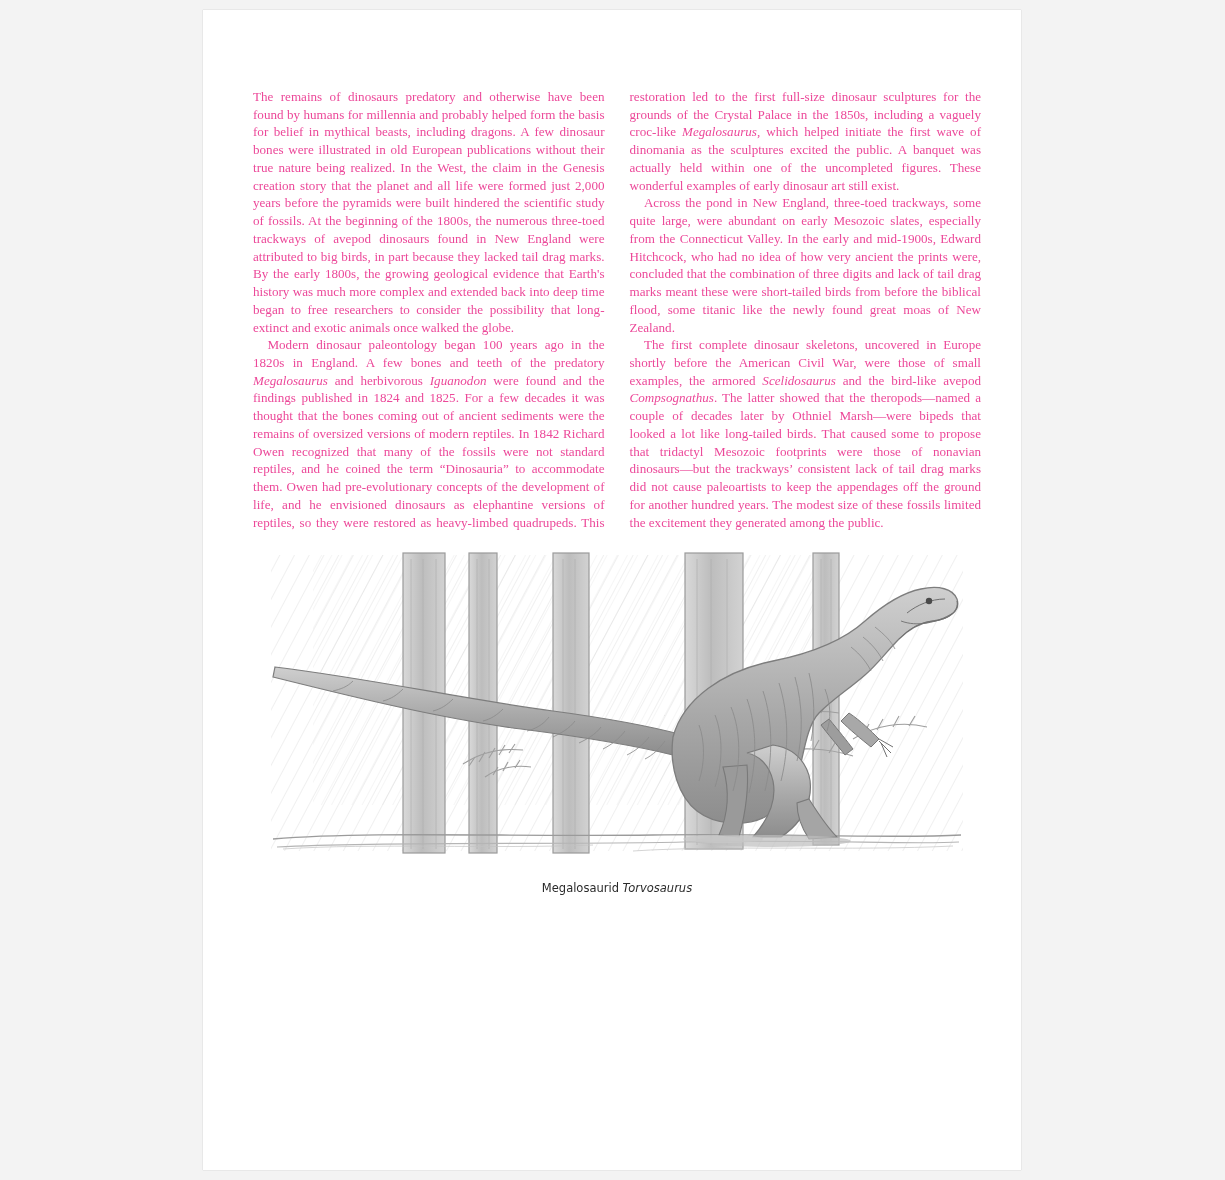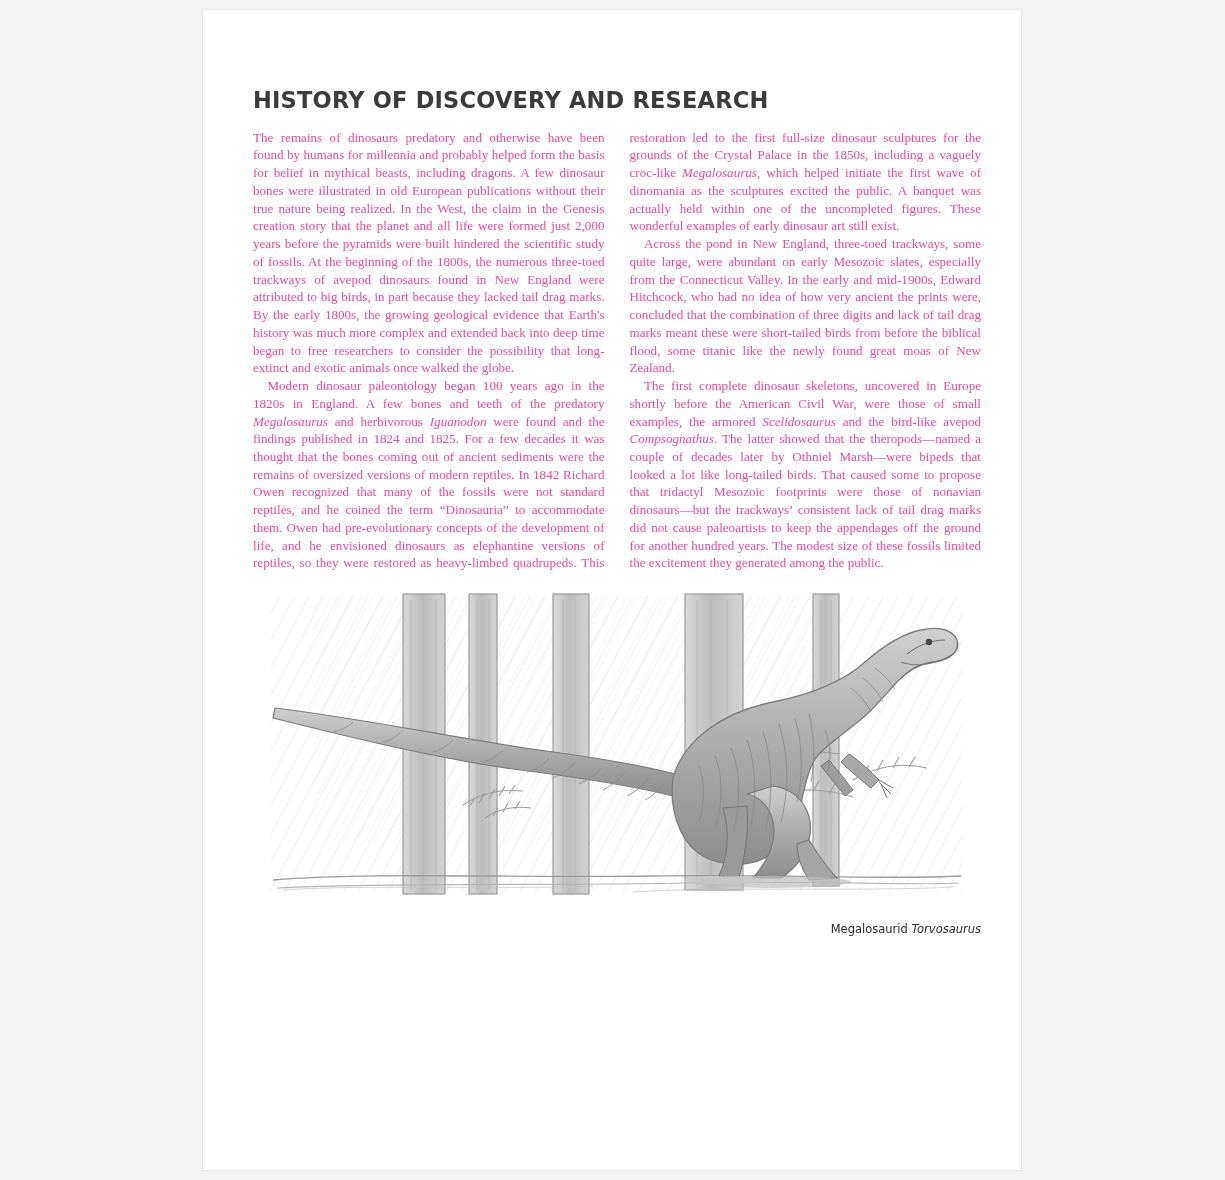--- a/index.html
+++ b/index.html
@@ -89,37 +89,36 @@
   .figure-frame {
     width: 728px;
     height: 322px;
     position: relative;
     overflow: hidden;
     background: #ffffff;
   }
   .figure-caption {
     font-family: "DejaVu Sans", sans-serif;
     font-size: 11.5px;
-    text-align: right;
+    text-align: center;
     color: #2b2b2b;
     margin-top: 10px;
   }
   .figure-caption em { font-style: italic; }
 
   svg { display: block; }
 </style>
 </head>
 <body>
 
 <div class="screen">
   <div class="page-sheet">
     <div class="page-inner">
 
 
-      <h2 class="section-title">HISTORY OF DISCOVERY AND RESEARCH</h2>
 
       <div class="columns">
         <p>The remains of dinosaurs predatory and otherwise have been found by humans for millennia and probably helped form the basis for belief in mythical beasts, including dragons. A few dinosaur bones were illustrated in old European publications without their true nature being realized. In the West, the claim in the Genesis creation story that the planet and all life were formed just 2,000 years before the pyramids were built hindered the scientific study of fossils. At the beginning of the 1800s, the numerous three-toed trackways of avepod dinosaurs found in New England were attributed to big birds, in part because they lacked tail drag marks. By the early 1800s, the growing geological evidence that Earth's history was much more complex and extended back into deep time began to free researchers to consider the possibility that long-extinct and exotic animals once walked the globe.</p>
         <p>Modern dinosaur paleontology began 100 years ago in the 1820s in England. A few bones and teeth of the predatory <em>Megalosaurus</em> and herbivorous <em>Iguanodon</em> were found and the findings published in 1824 and 1825. For a few decades it was thought that the bones coming out of ancient sediments were the remains of oversized versions of modern reptiles. In 1842 Richard Owen recognized that many of the fossils were not standard reptiles, and he coined the term “Dinosauria” to accommodate them. Owen had pre-evolutionary concepts of the development of life, and he envisioned dinosaurs as elephantine versions of reptiles, so they were restored as heavy-limbed quadrupeds. This restoration led to the first full-size dinosaur sculptures for the grounds of the Crystal Palace in the 1850s, including a vaguely croc-like <em>Megalosaurus</em>, which helped initiate the first wave of dinomania as the sculptures excited the public. A banquet was actually held within one of the uncompleted figures. These wonderful examples of early dinosaur art still exist.</p>
         <p>Across the pond in New England, three-toed trackways, some quite large, were abundant on early Mesozoic slates, especially from the Connecticut Valley. In the early and mid-1900s, Edward Hitchcock, who had no idea of how very ancient the prints were, concluded that the combination of three digits and lack of tail drag marks meant these were short-tailed birds from before the biblical flood, some titanic like the newly found great moas of New Zealand.</p>
         <p>The first complete dinosaur skeletons, uncovered in Europe shortly before the American Civil War, were those of small examples, the armored <em>Scelidosaurus</em> and the bird-like avepod <em>Compsognathus</em>. The latter showed that the theropods—named a couple of decades later by Othniel Marsh—were bipeds that looked a lot like long-tailed birds. That caused some to propose that tridactyl Mesozoic footprints were those of nonavian dinosaurs—but the trackways’ consistent lack of tail drag marks did not cause paleoartists to keep the appendages off the ground for another hundred years. The modest size of these fossils limited the excitement they generated among the public.</p>
       </div>
 
       <div class="figure">
         <div class="figure-frame">

